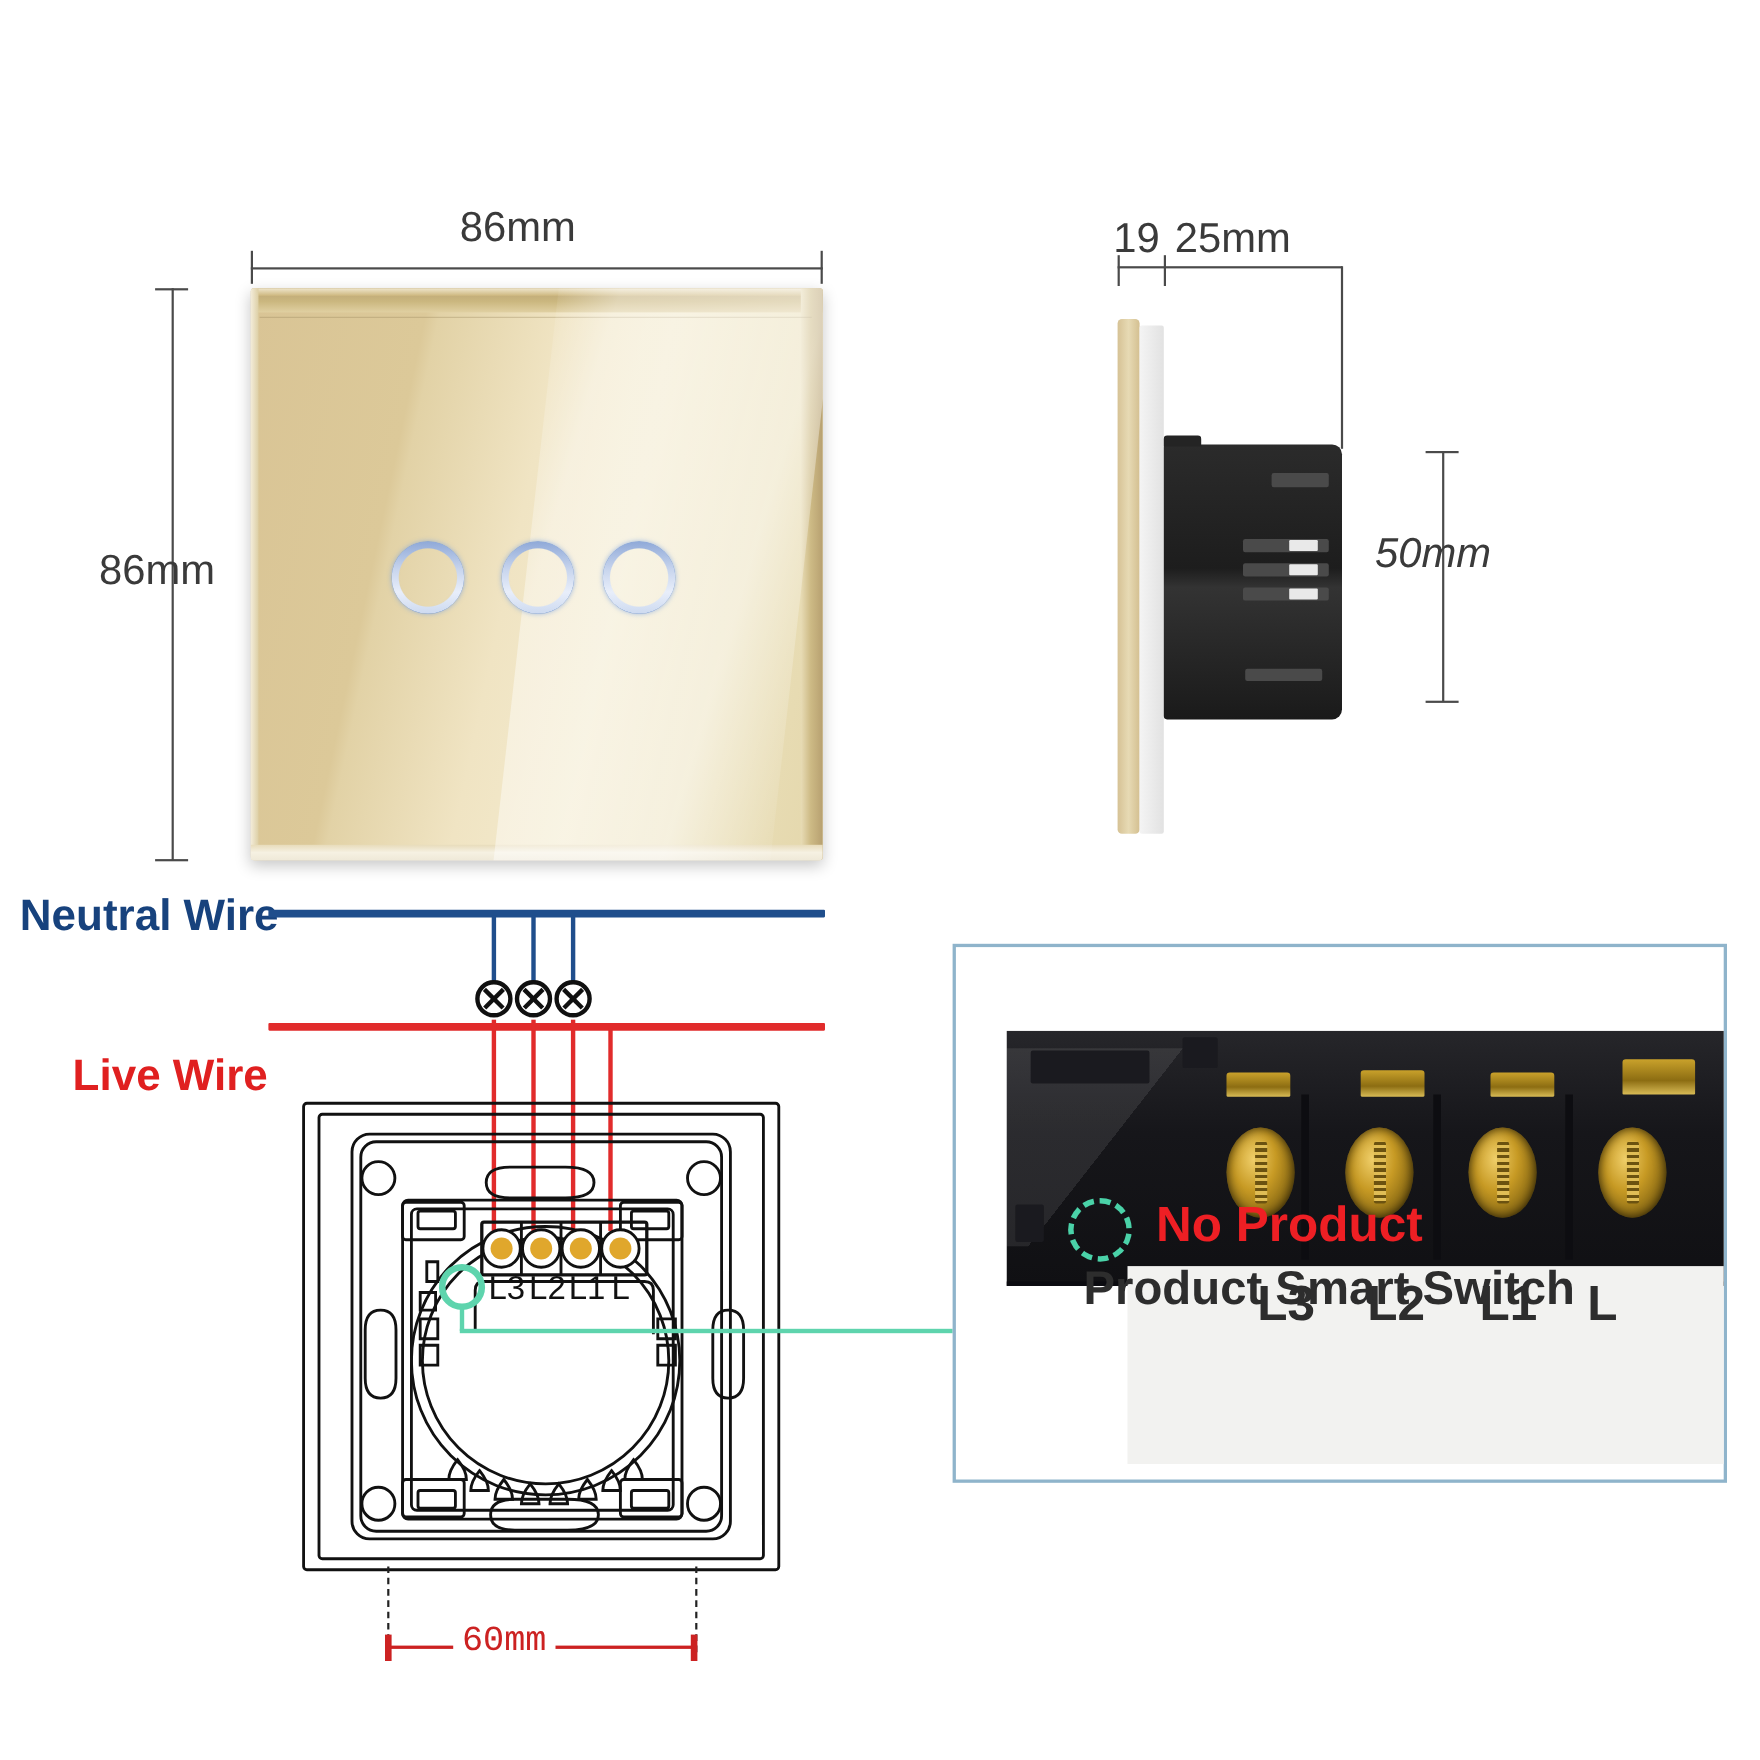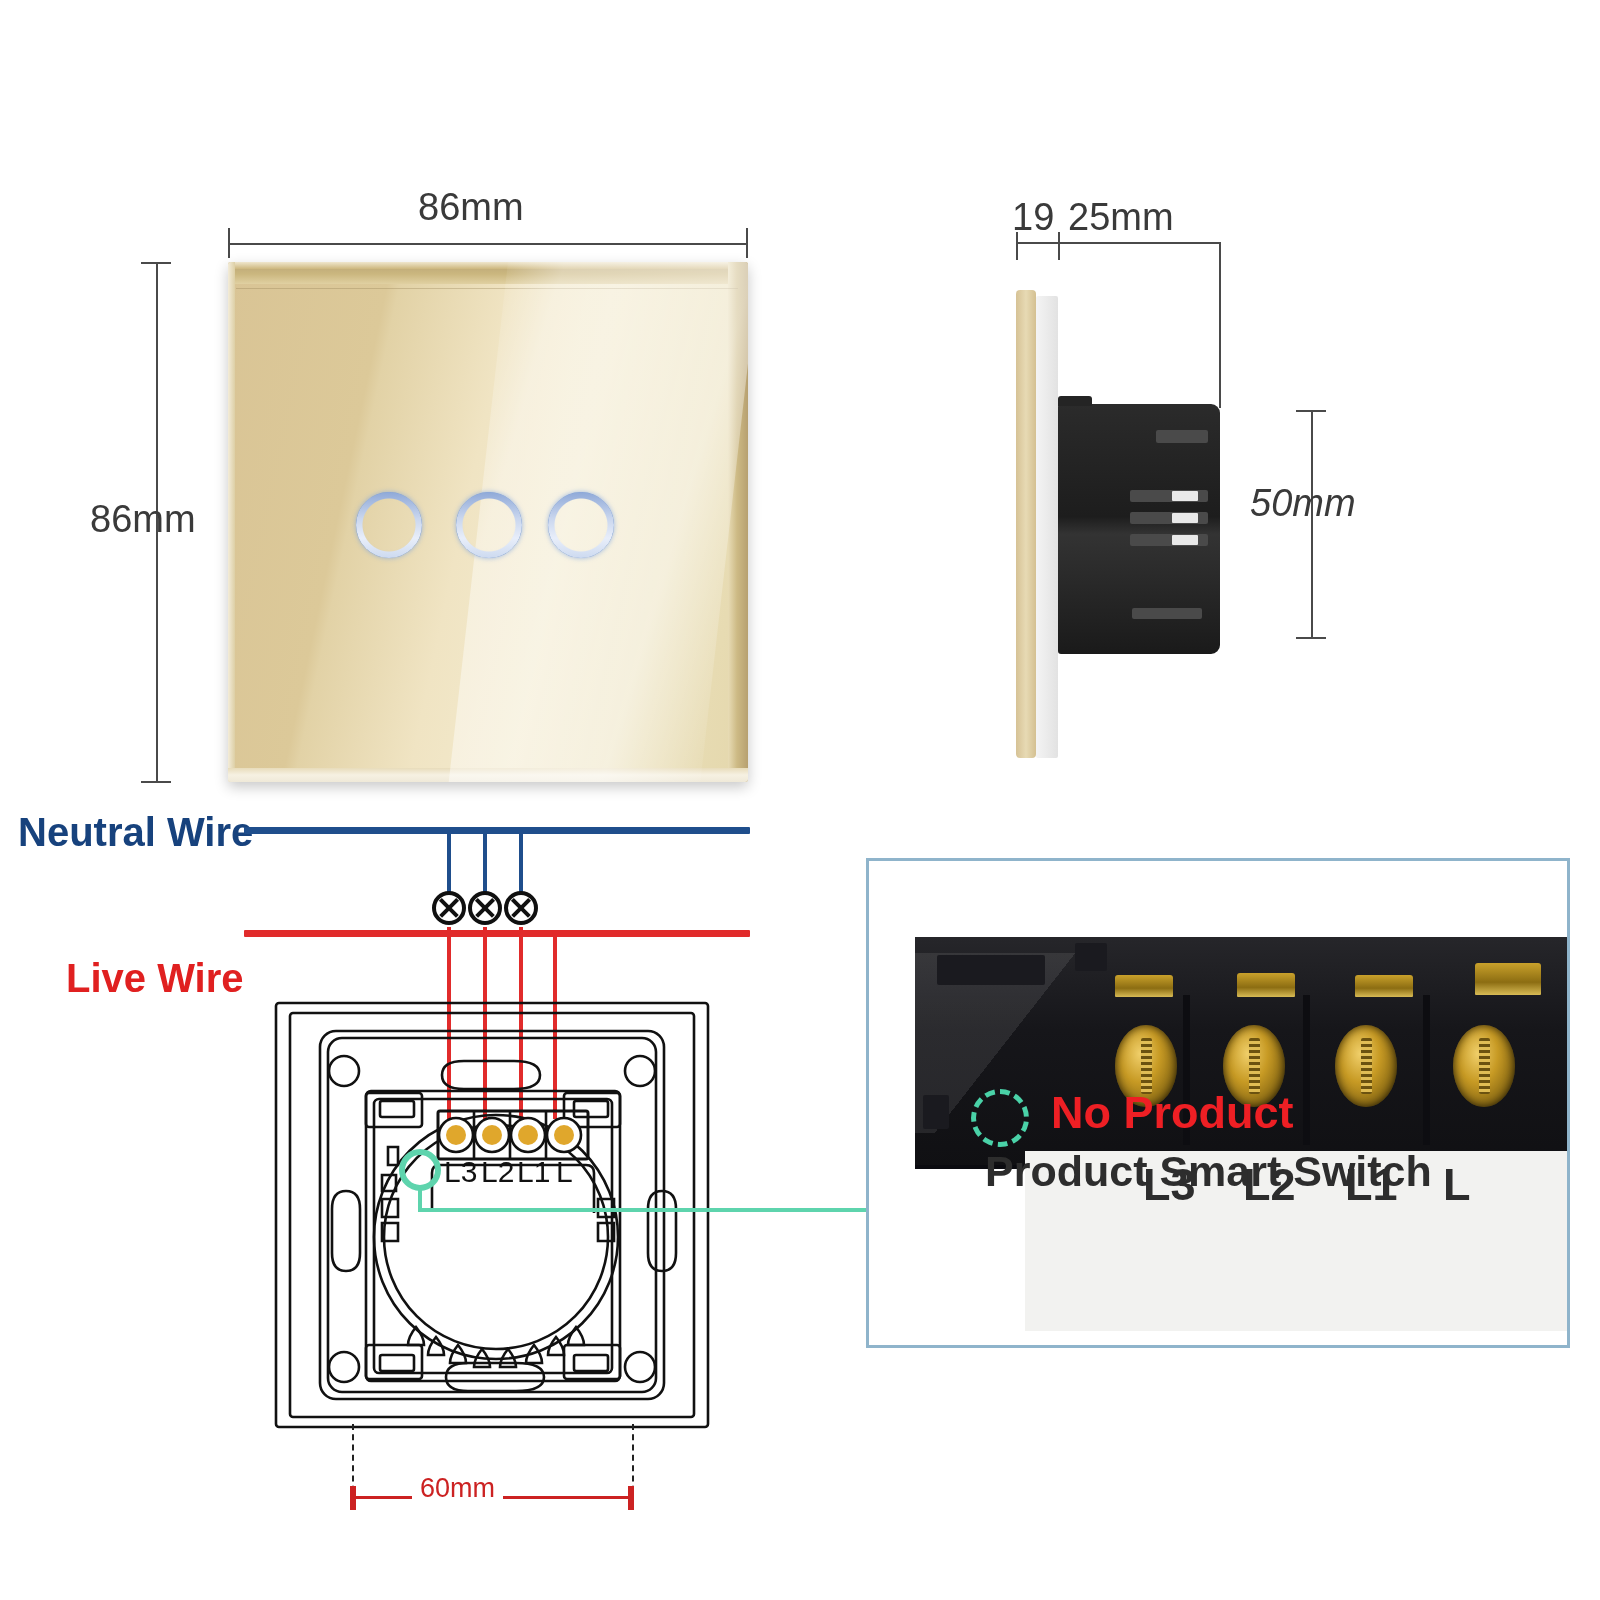--- a/index.html
+++ b/index.html
@@ -222,22 +222,22 @@
     font-family:"Liberation Sans", sans-serif;white-space:nowrap;
   }
   .dashed-ring{
     position:absolute;left:56px;top:152px;width:58px;height:58px;
     border-radius:50%;border:5px dashed #4ad2a8;box-sizing:border-box;
   }
 
   
   .red-dim{position:absolute;background:#cc2222;}
   .red-text{
-    position:absolute;color:#cc2222;font-size:27px;
-    font-family:Liberation Sans, sans-serif;white-space:nowrap;
+    position:absolute;color:#cc2222;font-size:32px;
+    font-family:Liberation Mono, monospace;white-space:nowrap;
   }
   .dash-v{
     position:absolute;width:0;border-left:2px dashed #222;
   }
 </style>
 </head>
 <body>
 
 <div class="root">
 

